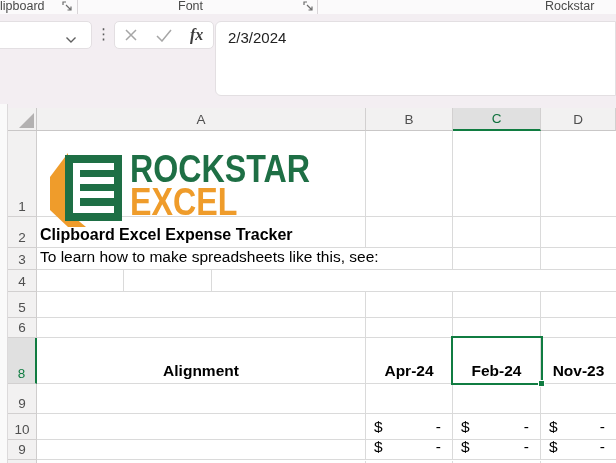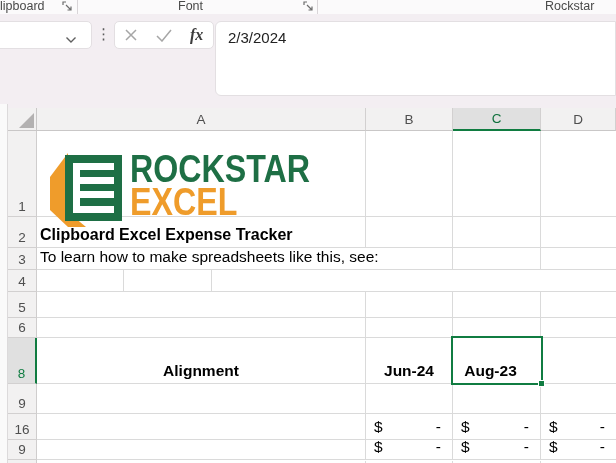--- a/index.html
+++ b/index.html
@@ -143,21 +143,21 @@
     <div class="colhdr" style="left:541px;width:75px">D</div>
 
     <div class="rowhdr" style="top:27px;height:86px">1</div>
     <div class="rowhdr" style="top:113px;height:31px">2</div>
     <div class="rowhdr" style="top:144px;height:22px">3</div>
     <div class="rowhdr" style="top:166px;height:22px">4</div>
     <div class="rowhdr" style="top:188px;height:26px">5</div>
     <div class="rowhdr" style="top:214px;height:20px">6</div>
     <div class="rowhdr sel" style="top:234px;height:46px">8</div>
     <div class="rowhdr" style="top:280px;height:30px">9</div>
-    <div class="rowhdr" style="top:310px;height:26px">16</div>
+    <div class="rowhdr" style="top:310px;height:26px">10</div>
     <div class="rowhdr" style="top:336px;height:20px">9</div>
 
     <div class="row" style="top:27px;height:86px">
       <div class="cell cA"></div>
       <div class="cell cB"></div>
       <div class="cell cC"></div>
       <div class="cell cD"></div>
     </div>
 
     <div class="row" style="top:113px;height:31px">
@@ -189,22 +189,23 @@
 
     <div class="row" style="top:214px;height:20px">
       <div class="cell cA"></div>
       <div class="cell cB"></div>
       <div class="cell cC"></div>
       <div class="cell cD"></div>
     </div>
 
     <div class="row" style="top:234px;height:46px">
       <div class="cell cA center bold">Alignment</div>
-      <div class="cell cB center bold">Jun-24</div>
-      <div class="cell cD center bold">Aug-23</div>
+      <div class="cell cB center bold">Apr-24</div>
+      <div class="cell cC center bold">Feb-24</div>
+      <div class="cell cD center bold">Nov-23</div>
     </div>
 
     <div class="row" style="top:280px;height:30px">
       <div class="cell cA"></div>
       <div class="cell cB"></div>
       <div class="cell cC"></div>
       <div class="cell cD"></div>
     </div>
 
     <div class="row" style="top:310px;height:26px">

